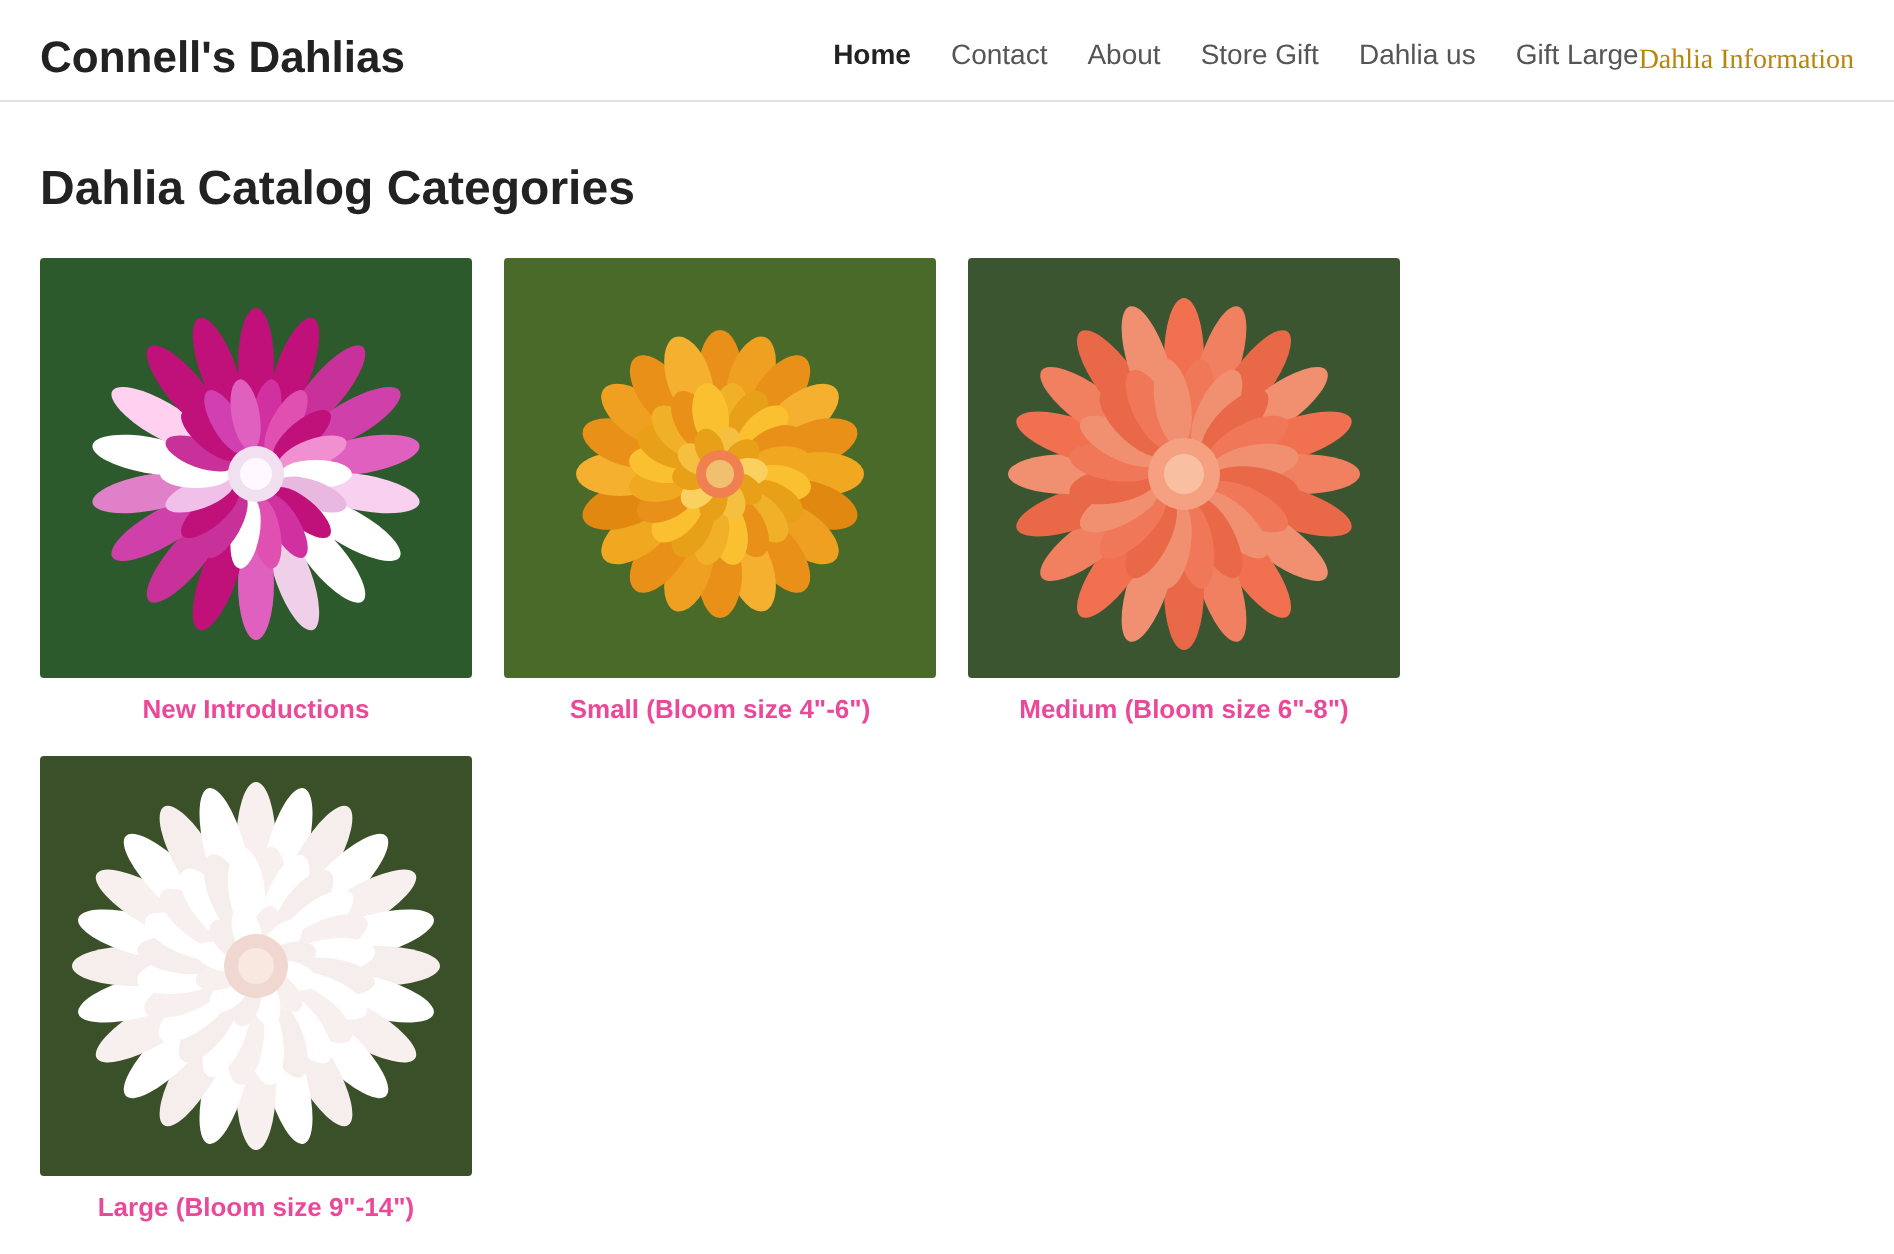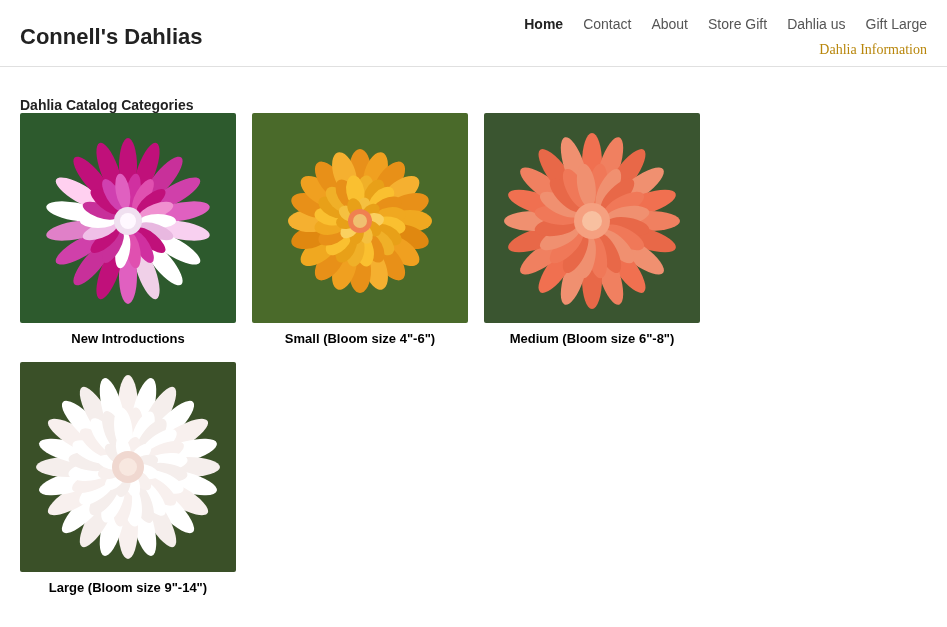--- a/index.html
+++ b/index.html
@@ -15,21 +15,21 @@
     }
     .site-title {
       font-size: 22px;
       font-weight: bold;
       color: #222;
       white-space: nowrap;
       margin-top: 4px;
     }
     .nav-area {
       display: flex;
-      flex-direction: column;
+      flex-direction: row;
       align-items: flex-end;
     }
     .nav-main {
       display: flex;
       gap: 20px;
       align-items: center;
     }
     .nav-main a {
       text-decoration: none;
       color: #555;
@@ -48,22 +48,23 @@
       text-decoration: none;
       color: #b8860b;
       font-size: 14px;
     }
 
     
     .main-content {
       padding: 30px 20px 20px 20px;
     }
     .section-title {
-      font-size: 14px;
+      font-size: 24px;
       font-weight: bold;
+      margin-bottom: 20px;
       color: #222;
     }
     .catalog-grid {
       display: flex;
       gap: 16px;
       flex-wrap: wrap;
     }
     .catalog-item {
       display: flex;
       flex-direction: column;
@@ -76,21 +77,21 @@
       border-radius: 2px;
       overflow: hidden;
       display: flex;
       align-items: center;
       justify-content: center;
     }
     .catalog-item-label {
       margin-top: 8px;
       font-size: 13px;
       font-weight: bold;
-      color: #000000;
+      color: #ec4899;
       text-align: center;
     }
 
     
     .flower-svg {
       width: 100%;
       height: 100%;
     }
   </style>
 </head>

